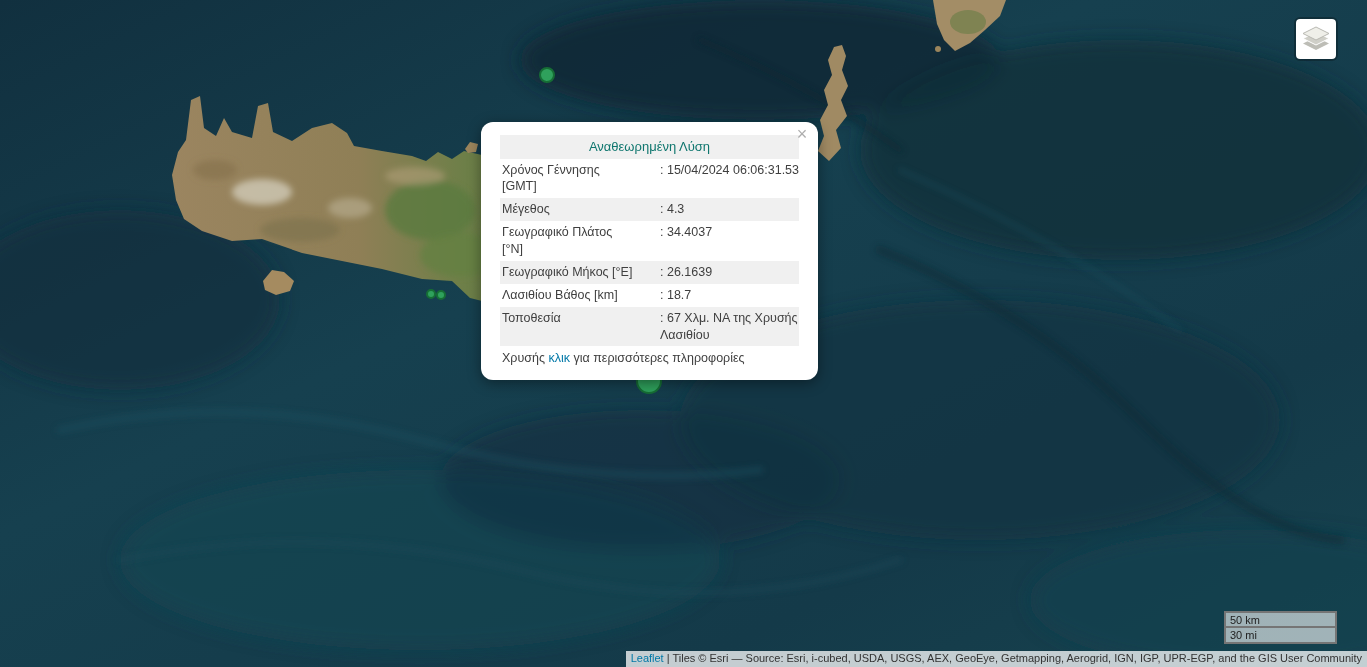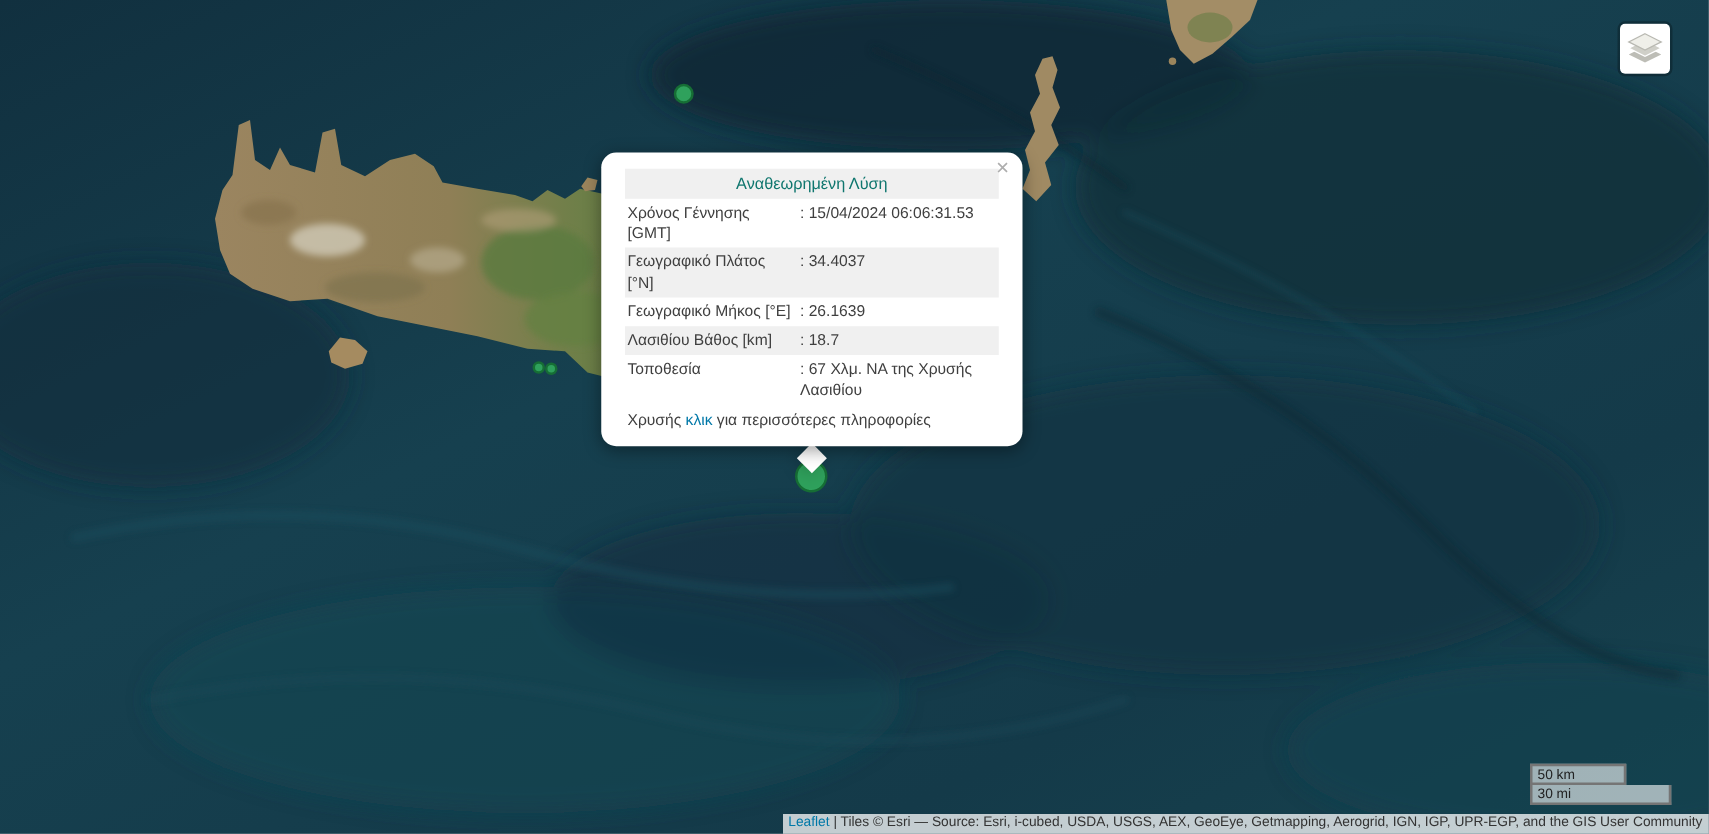--- a/index.html
+++ b/index.html
@@ -17,34 +17,34 @@
   .popup-tip { position:absolute; left:641px; top:358px; width:17px; height:17px; background:#fff;
                transform:rotate(45deg); z-index:499; box-shadow:0 3px 14px rgba(0,0,0,0.2); }
   .popup-content { margin:13px 19px 12px 19px; }
   .popup-close { position:absolute; top:4px; right:7px; width:18px; height:16px; text-align:center;
                  font-size:18px; line-height:16px; color:#aeaeae; text-decoration:none; cursor:pointer; font-family:"Liberation Sans", sans-serif; }
   .popup-title { background:#f0f0f0; text-align:center; color:#0f766e; font-size:13px; padding:3px 2px; }
   .popup-table { width:299px; }
   .popup-row { display:flex; align-items:flex-start; padding:1px 0; }
   .popup-row:nth-child(even) { background:#f0f0f0; }
   .popup-row .lbl { width:138px; padding:2px 4px 2px 2px; }
-  .popup-row .val { flex:1; padding:2px 0 2px 2px; }
+  .popup-row .val { flex:1; padding:2px 0 2px 2px;margin-left:20px; }
   .popup-footer { padding:4px 2px 1px 2px; }
   .popup-footer a, .attribution a { color:#0078A8; text-decoration:none; cursor:pointer; }
 
   
   .layers-control { position:absolute; top:17px; right:29px; width:44px; height:44px; z-index:800;
                     background:#fff; border:2px solid rgba(0,0,0,0.25); border-radius:6px;
                     background-clip:padding-box; display:flex; align-items:center; justify-content:center; cursor:pointer; }
 
   
   .scale-control { position:absolute; right:30px; bottom:23px; z-index:800; font-size:11px; color:#222; }
   .scale-line { background:rgba(255,255,255,0.6); border:2px solid #757575; padding:1px 4px 0 4px;
                 line-height:1.15; white-space:nowrap; overflow:hidden; }
-  .scale-km { width:77px; }
+  .scale-km { width:113px; }
   .scale-mi { width:113px; border-top:none; }
 
   
   .attribution { position:absolute; right:0; bottom:0; z-index:800; background:rgba(255,255,255,0.75);
                  padding:1px 5px 2px 5px; font-size:11px; color:#333; line-height:1.2; }
 </style>
 </head>
 <body>
 
 <div class="map-container">
@@ -126,20 +126,24 @@
   <div class="popup">
     <a class="popup-close">×</a>
     <div class="popup-content">
       <div class="popup-title">Αναθεωρημένη Λύση</div>
       <div class="popup-table">
         <div class="popup-row">
           <div class="lbl">Χρόνος Γέννησης [GMT]</div>
           <div class="val">: 15/04/2024 06:06:31.53</div>
         </div>
         <div class="popup-row">
+          <div class="lbl">Μέγεθος</div>
+          <div class="val">: 4.3</div>
+        </div>
+        <div class="popup-row">
           <div class="lbl">Γεωγραφικό Πλάτος [°N]</div>
           <div class="val">: 34.4037</div>
         </div>
         <div class="popup-row">
           <div class="lbl">Γεωγραφικό Μήκος [°E]</div>
           <div class="val">: 26.1639</div>
         </div>
         <div class="popup-row">
           <div class="lbl">Λασιθίου Βάθος [km]</div>
           <div class="val">: 18.7</div>

